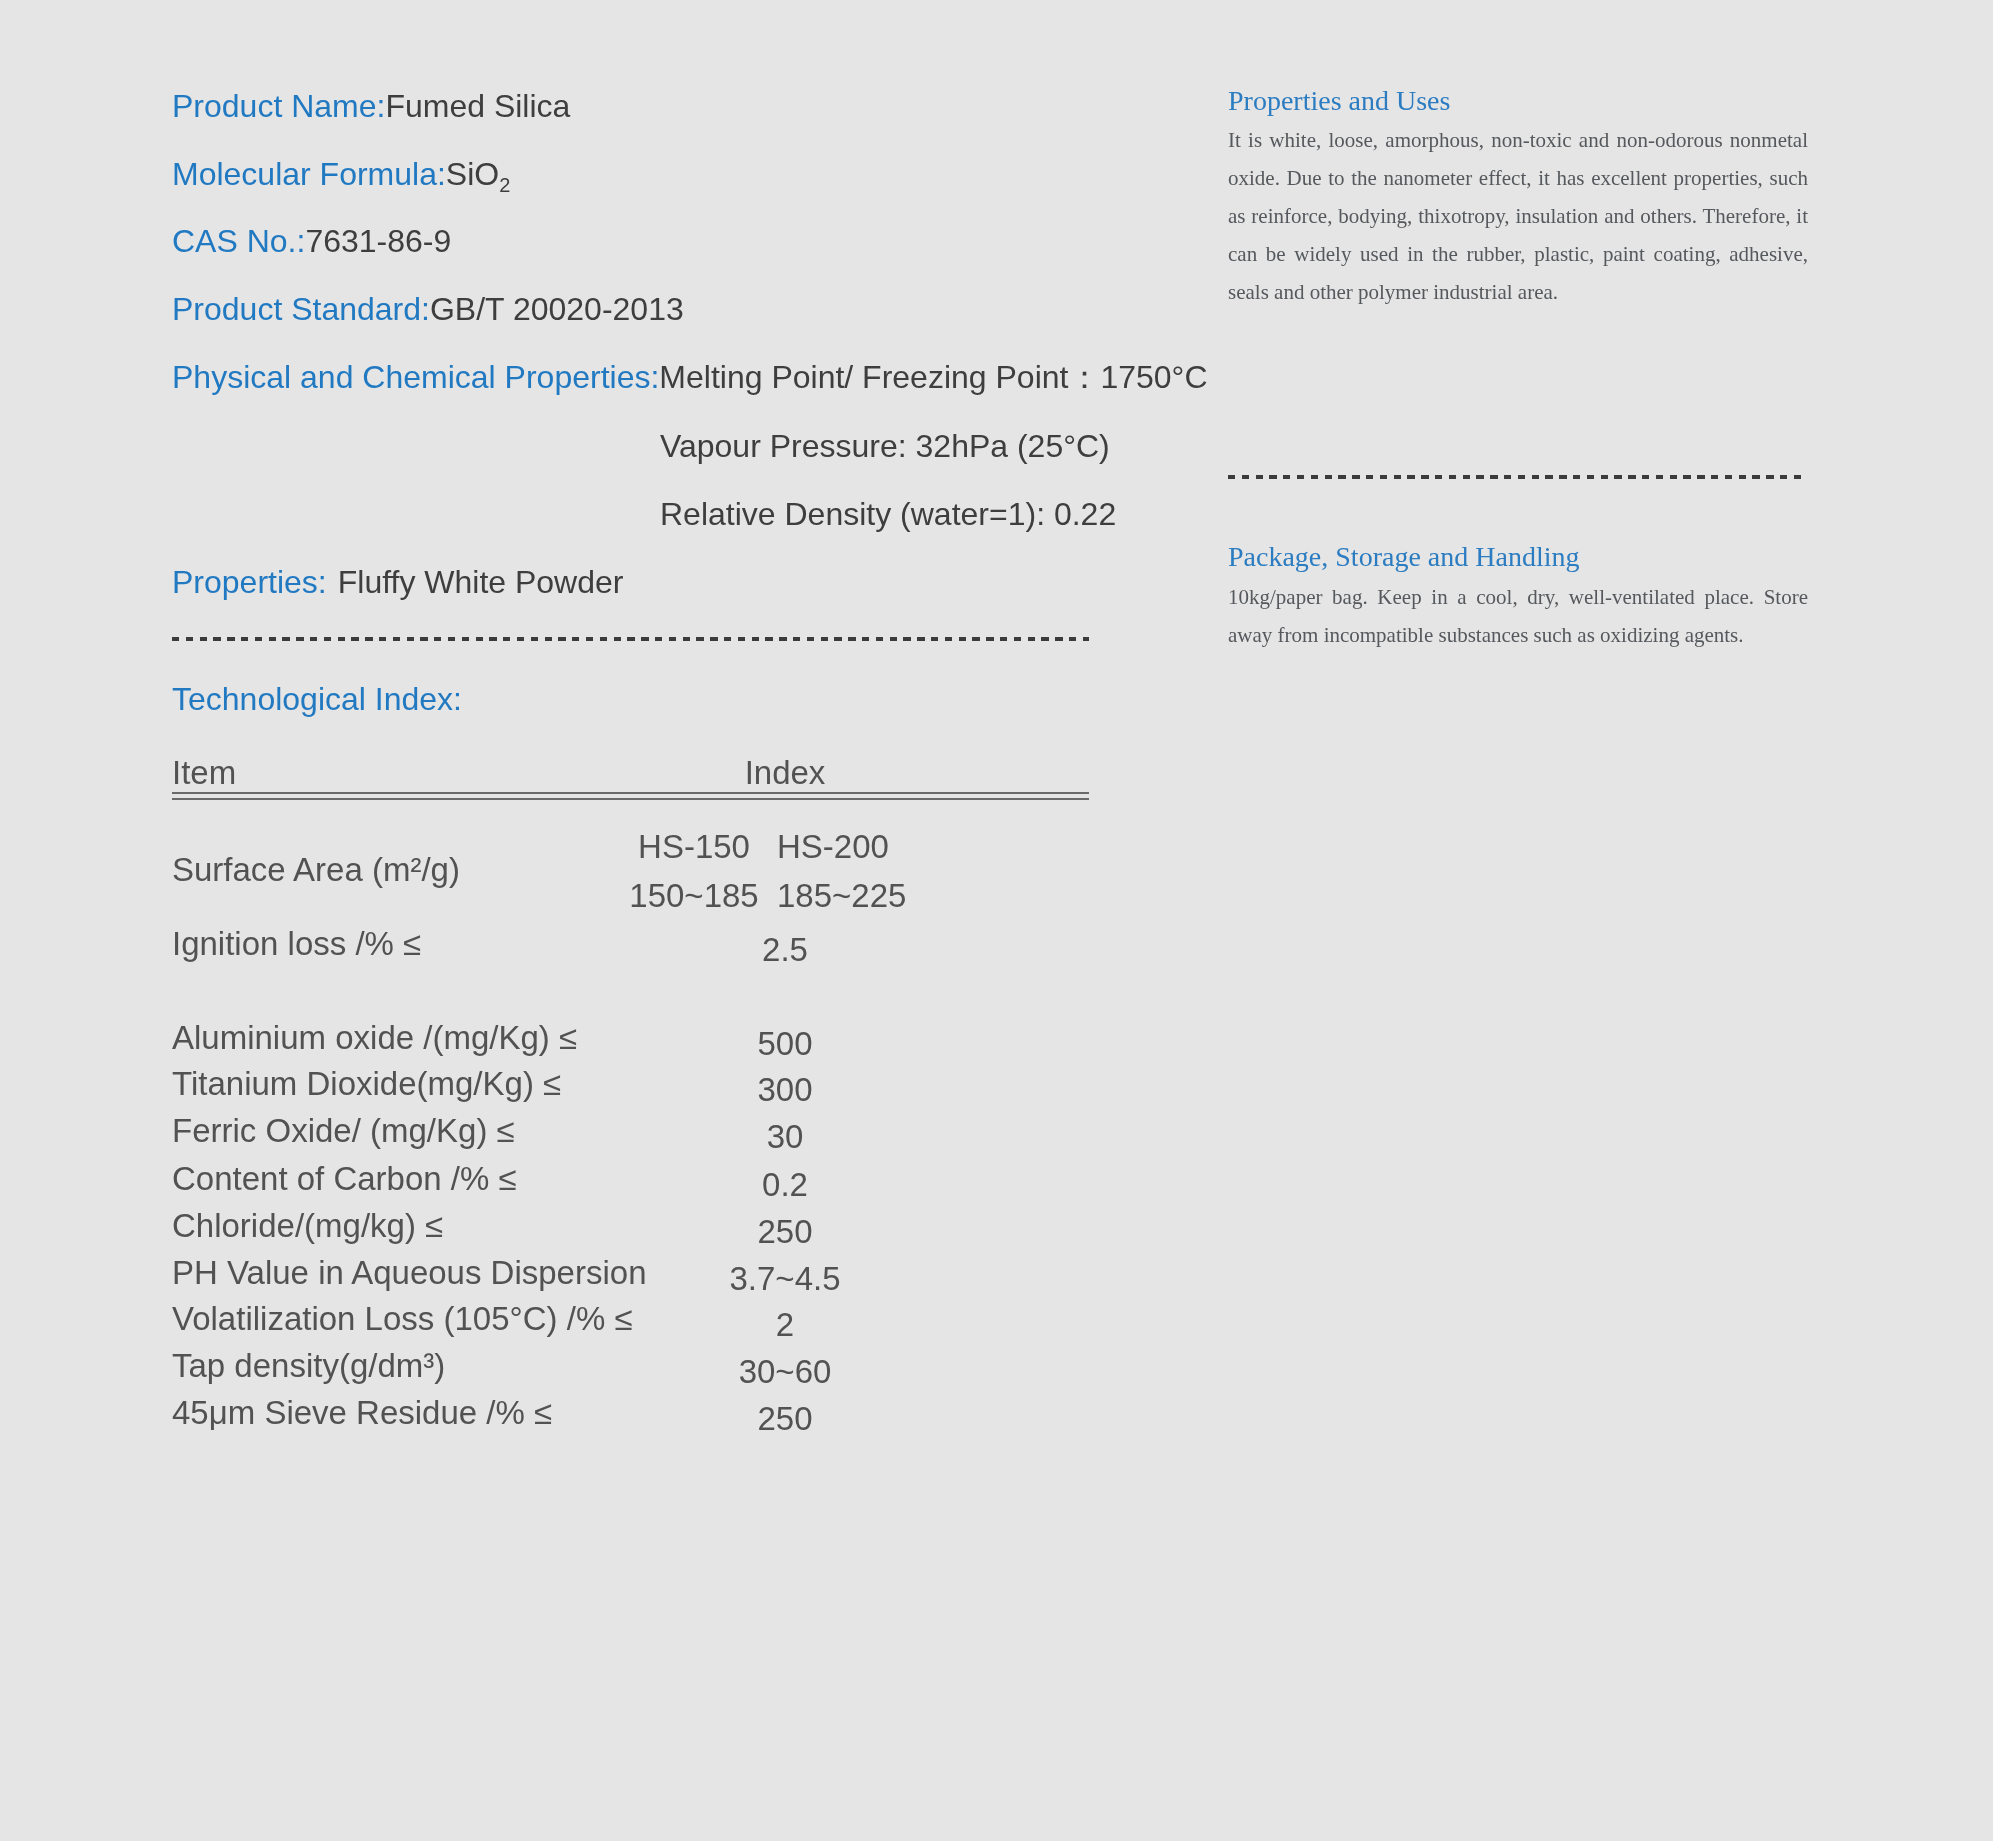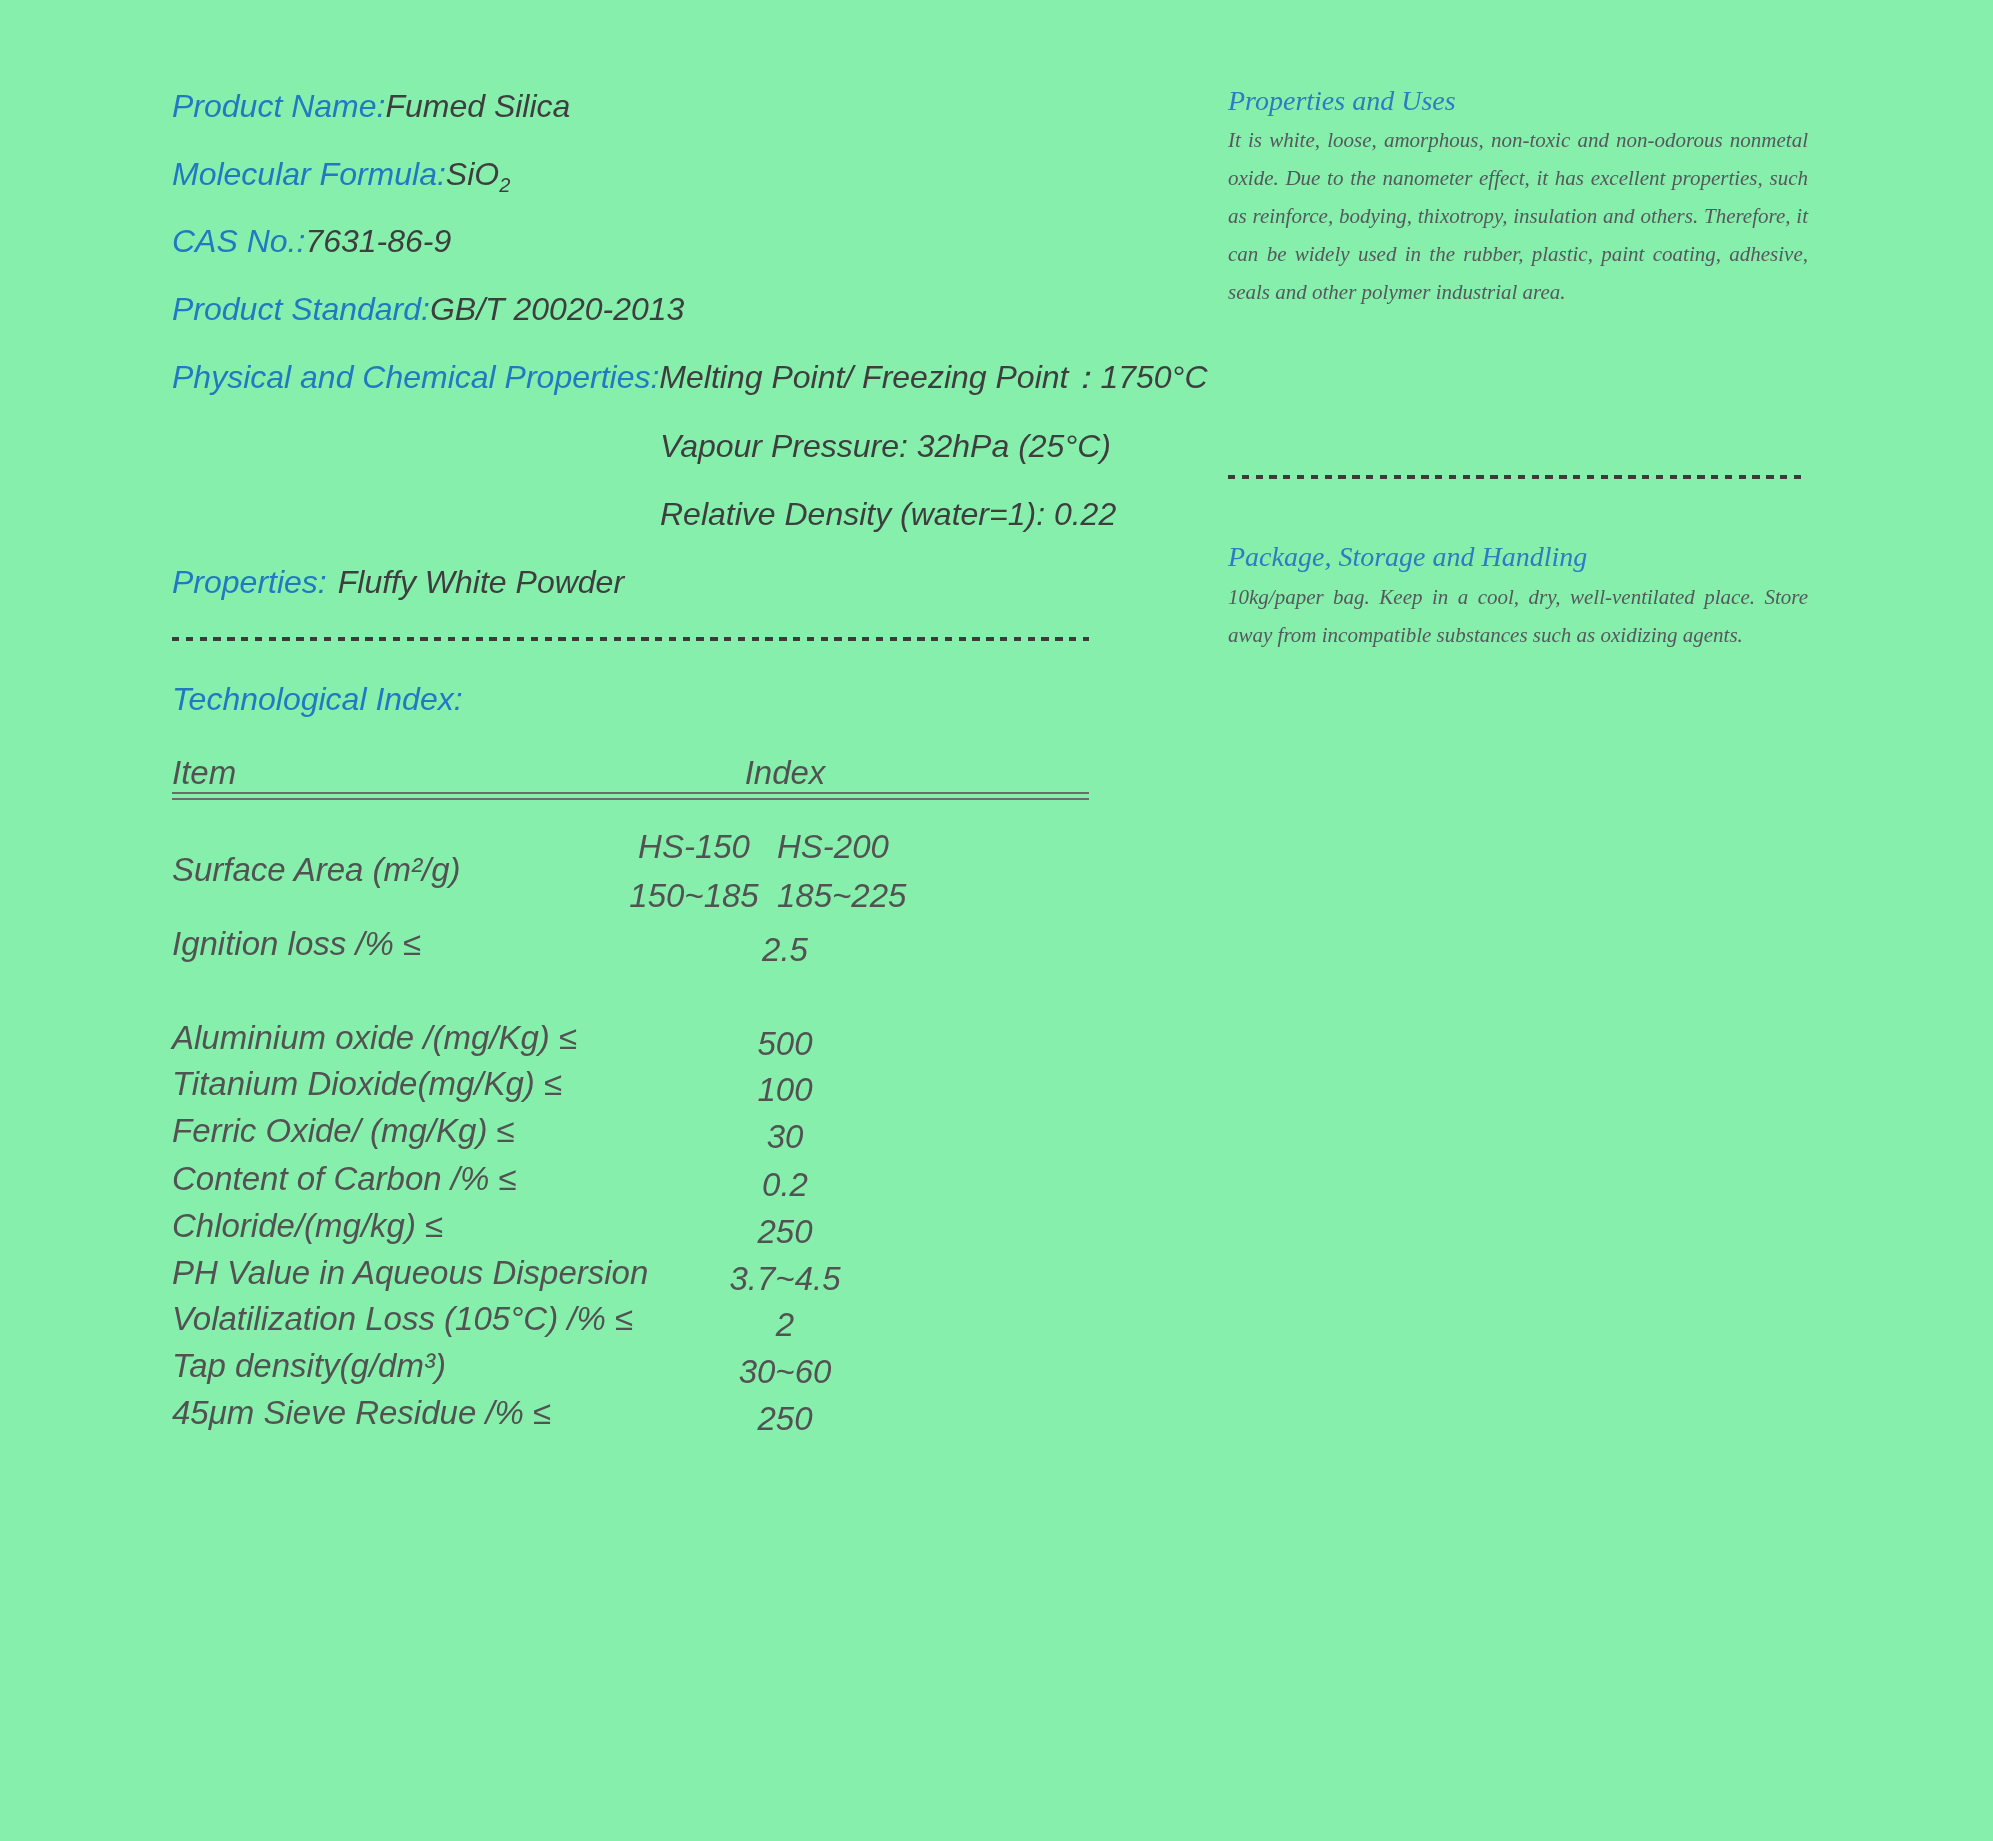--- a/index.html
+++ b/index.html
@@ -1,22 +1,21 @@
 <!DOCTYPE html>
 <html style="font-size:14.7px"><head>
 <meta charset="utf-8">
 <style>
   html,body{margin:0;padding:0;background:#ffffff;}
   .canvas{
     position:relative;
     width:1994px;height:1841px;
-    background:#86efac;
+    background:#e5e5e5;
     overflow:hidden;
     font-family:"Liberation Sans","DejaVu Sans",sans-serif;
-    font-style:italic;
   }
   
   .fline{
     position:absolute;left:172px;
     font-size:32px;line-height:44px;
     white-space:nowrap;color:#3e3e3e;
   }
   .flabel{color:#2179c2;}
   .fvalue{color:#3e3e3e;}
   .fvalue sub{font-size:20px;line-height:0;}
@@ -120,21 +119,21 @@
   <div class="trow" style="top:923px">
     <span class="tlabel">Ignition loss /% ≤</span>
     <span class="tvalue">2.5</span>
   </div>
   <div class="trow" style="top:1017px">
     <span class="tlabel">Aluminium oxide /(mg/Kg) ≤</span>
     <span class="tvalue">500</span>
   </div>
   <div class="trow" style="top:1063px">
     <span class="tlabel">Titanium Dioxide(mg/Kg) ≤</span>
-    <span class="tvalue">100</span>
+    <span class="tvalue">300</span>
   </div>
   <div class="trow" style="top:1110px">
     <span class="tlabel">Ferric Oxide/ (mg/Kg) ≤</span>
     <span class="tvalue">30</span>
   </div>
   <div class="trow" style="top:1158px">
     <span class="tlabel">Content of Carbon /% ≤</span>
     <span class="tvalue">0.2</span>
   </div>
   <div class="trow" style="top:1205px">

